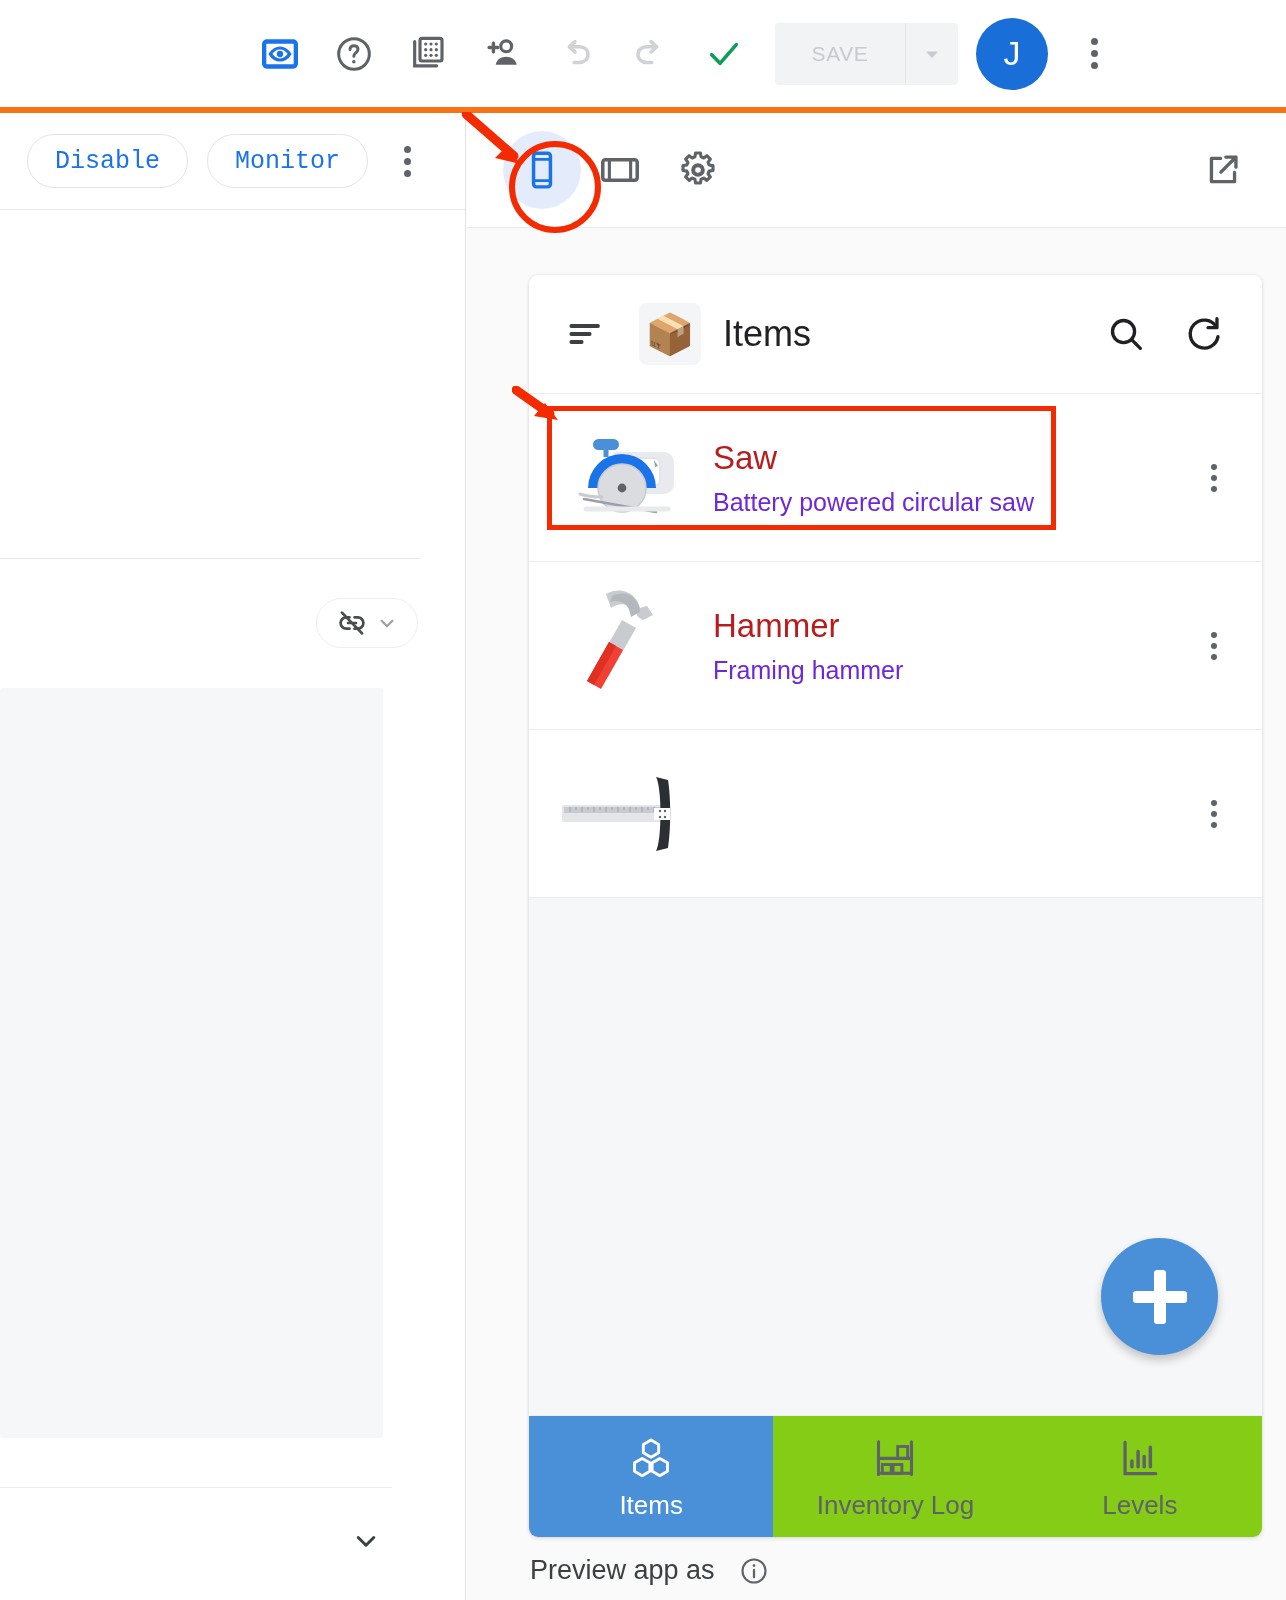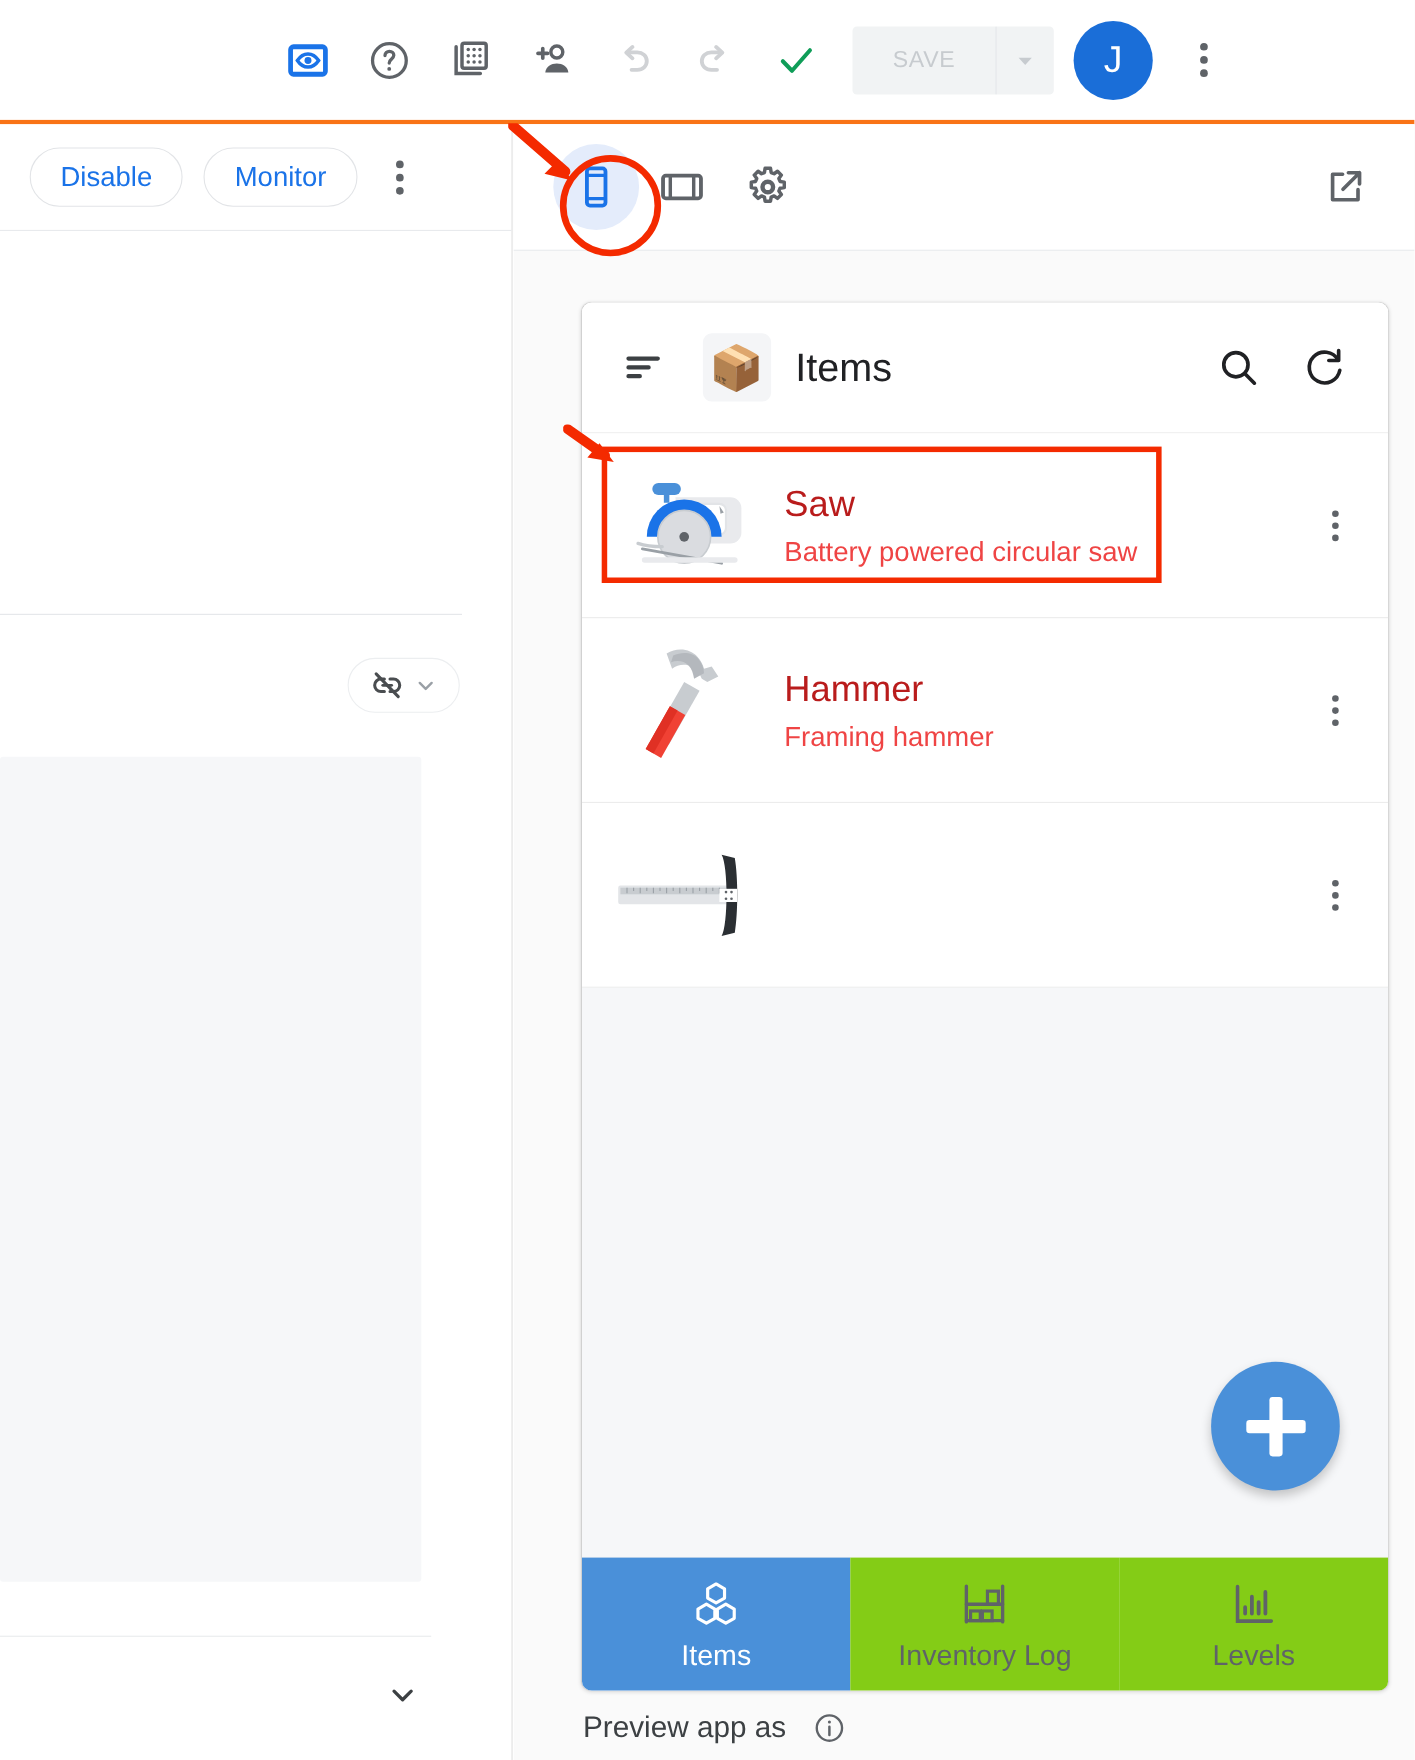--- a/index.html
+++ b/index.html
@@ -7,21 +7,21 @@
     width: 1286px; height: 1600px;
     font-family: "Liberation Sans", sans-serif;
     background: #ffffff;
     overflow: hidden;
   }
   #root { position: relative; width: 1286px; height: 1600px; }
 
   
   .topbar {
     position: absolute; top: 0; left: 0; width: 1286px; height: 113px;
-    background: #ffffff; border-bottom: 4px solid #f97316;
+    background: #ffffff; border-bottom: 6px solid #f97316;
     display: flex; align-items: center;
   }
   .tb-icons { display: flex; align-items: center; gap: 0px; margin-left: 243px; }
   .tb-btn {
     width: 74px; height: 74px; display: flex; align-items: center; justify-content: center;
     cursor: pointer; border-radius: 50%; background: transparent;
   }
   .save-group {
     display: flex; align-items: stretch; height: 62px; margin-left: 14px;
     background: #f1f3f4; border-radius: 4px; overflow: hidden;
@@ -48,21 +48,21 @@
     position: absolute; top: 113px; left: 0; width: 466px; height: 1487px;
     background: #ffffff; border-right: 1px solid #e0e0e0;
   }
   .lp-actions {
     height: 97px; display: flex; align-items: center; padding-left: 27px; gap: 19px;
     border-bottom: 1px solid #e8eaed;
   }
   .pill {
     border: 1px solid #e2e4e7; border-radius: 40px; height: 54px; padding: 0 27px;
     display: flex; align-items: center; justify-content: center;
-    color: #1a73e8; font-size: 25px; background: #fff; cursor: pointer;
+    color: #1a73e8; font-size: 25px; background: #fff; cursor: pointer; font-family: Liberation Mono, monospace;
   }
   .lp-kebab { width: 40px; height: 50px; display: flex; align-items: center; justify-content: center; }
   .lp-divider { position: absolute; left: 0; top: 445px; width: 420px; height: 1px; background: #e4e6e9; }
   .linkoff-pill {
     position: absolute; right: 47px; top: 485px;
     width: 102px; height: 50px; border: 1px solid #eceef0; border-radius: 28px;
     display: flex; align-items: center; justify-content: center; gap: 4px; background:#fff; cursor:pointer;
   }
   .gray-box {
     position: absolute; left: 0; top: 575px; width: 383px; height: 750px;
@@ -118,21 +118,21 @@
 
   .list { background: #ffffff; flex-shrink: 0; }
   .row {
     height: 168px; display: flex; align-items: center; padding: 0 26px 0 22px;
     border-bottom: 1px solid #ececec; cursor: pointer; position: relative;
   }
   .row:last-child { border-bottom: 1px solid #ececec; }
   .row-thumb { width: 152px; height: 120px; display:flex; align-items:center; justify-content:center; flex-shrink:0; }
   .row-text { margin-left: 10px; flex: 1; }
   .row-title { font-size: 33px; color: #b91c1c; line-height: 1.25; }
-  .row-sub { font-size: 25px; color: #ef4444; margin-top: 8px; line-height: 1.25; }
+  .row-sub { font-size: 25px; color: #6d28d9; margin-top: 8px; line-height: 1.25; }
   .row-kebab { width: 44px; height: 60px; display:flex; align-items:center; justify-content:center; }
   .dots-v.sm i { width: 6px; height: 6px; background: #5f6368; }
 
   .list-empty { flex: 1; background: #f6f7f9; position: relative; }
   .fab {
     position: absolute; right: 44px; bottom: 60px; width: 117px; height: 117px;
     border-radius: 50%; background: #4a90d9; box-shadow: 0 5px 10px rgba(0,0,0,.22);
     display: flex; align-items: center; justify-content: center; cursor: pointer;
   }
   .fab:before, .fab:after { content:""; position:absolute; background:#fff; border-radius:3px; }

